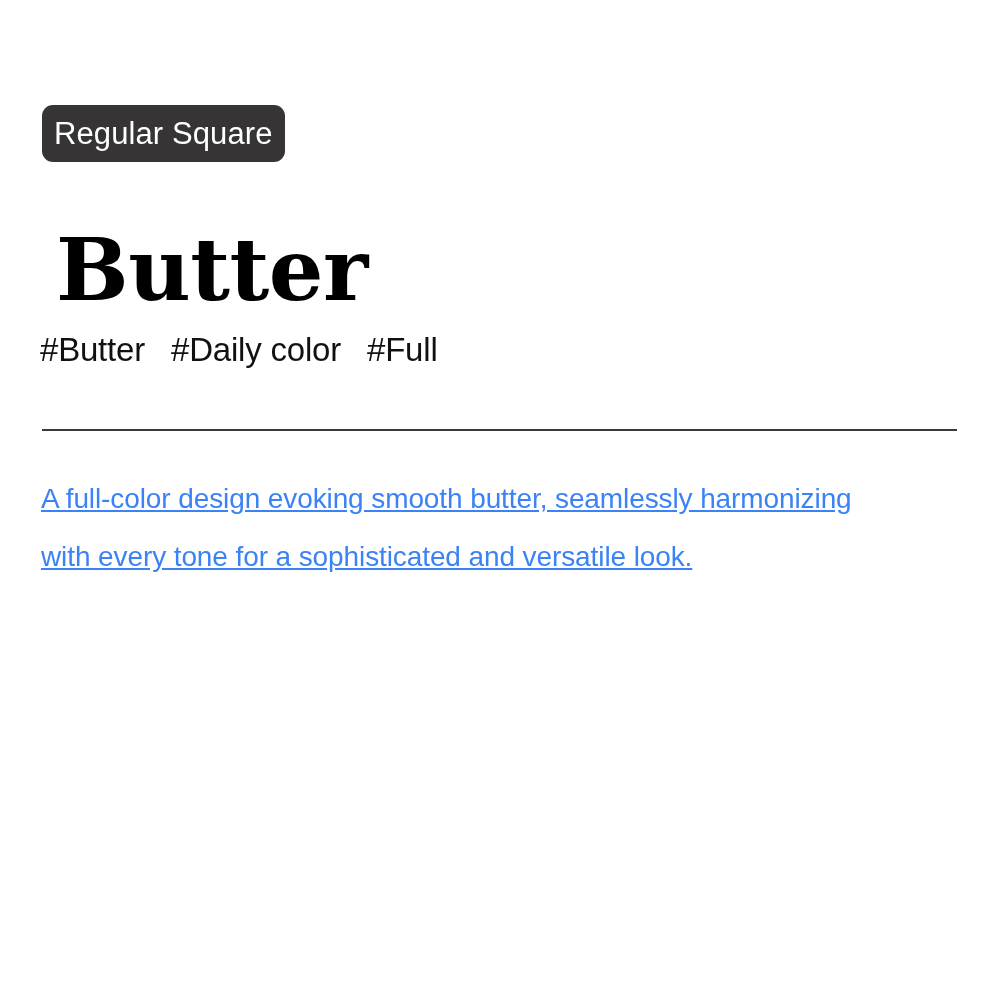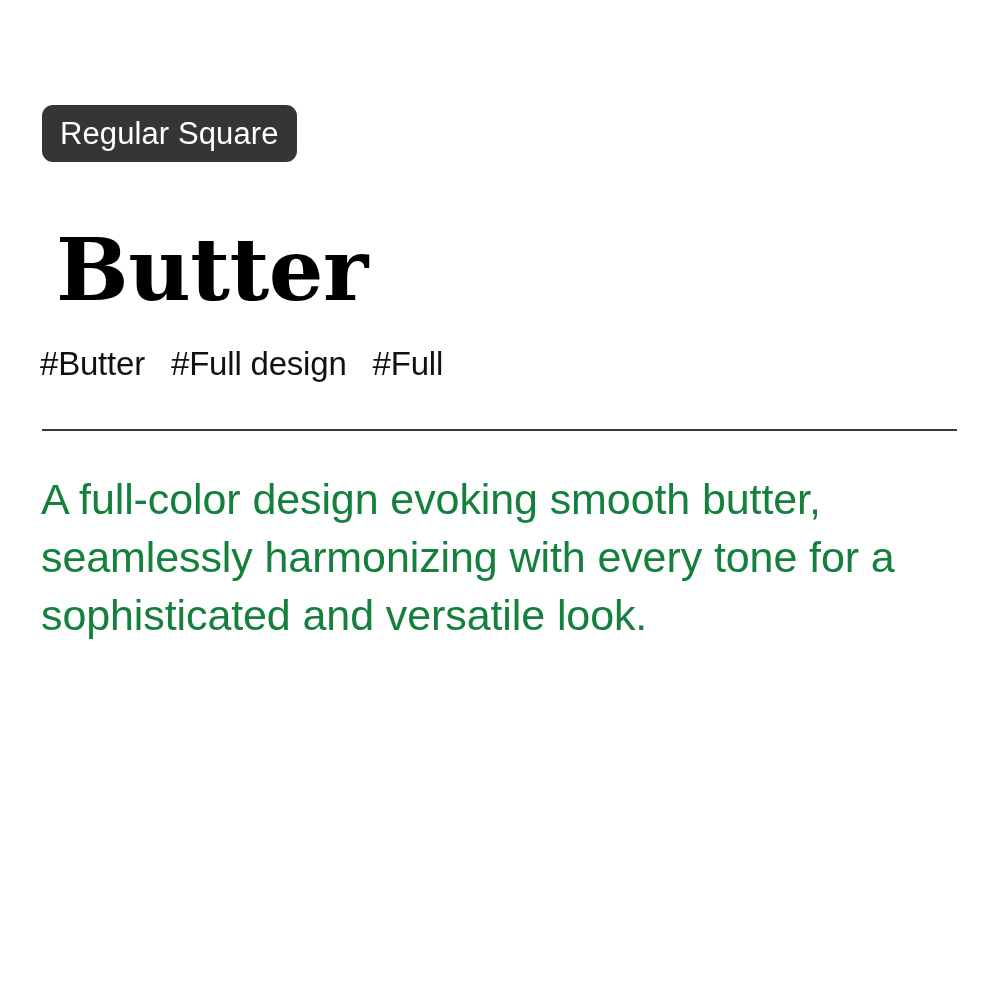--- a/index.html
+++ b/index.html
@@ -23,21 +23,21 @@
   }
 
   
   #category-badge {
     position: absolute;
     left: 42px;
     top: 105px;
     height: 57px;
     display: inline-flex;
     align-items: center;
-    padding: 0 18px;
+    padding: 0 12px;
     border-radius: 11px;
     background: #363434;
     box-sizing: border-box;
   }
   #category-badge .badge-label {
     color: #ffffff;
     font-family: "Liberation Sans", sans-serif;
     font-size: 31px;
     font-weight: 400;
     line-height: 1;
@@ -61,21 +61,20 @@
   }
 
   
   #tag-list {
     position: absolute;
     left: 40px;
     top: 329px;
     display: flex;
     align-items: baseline;
     gap: 26px;
-    margin-top: 14px;
   }
   #tag-list .tag {
     font-family: "Liberation Sans", sans-serif;
     font-size: 33px;
     font-weight: 400;
     line-height: 42px;
     color: #111111;
     letter-spacing: -0.2px;
     white-space: nowrap;
   }
@@ -91,41 +90,42 @@
   }
 
   
   #description {
     position: absolute;
     left: 41px;
     top: 470px;
     width: 860px;
     margin: 0;
     font-family: "Liberation Sans", sans-serif;
-    font-size: 43px;
+    font-size: 28px;
     font-weight: 400;
     line-height: 58px;
-    color: #15803d;
+    color: #3b82f6;
     letter-spacing: -0.1px;
+    text-decoration: underline;
   }
 </style>
 </head>
 <body>
 
 <div id="card">
 
   <div id="category-badge">
     <span class="badge-label">Regular Square</span>
   </div>
 
   <h1 id="title">Butter</h1>
 
   <div id="tag-list">
     <span class="tag">#Butter</span>
-    <span class="tag">#Full design</span>
+    <span class="tag">#Daily color</span>
     <span class="tag">#Full</span>
   </div>
 
   <div id="divider"></div>
 
   <p id="description">A full-color design evoking smooth butter, seamlessly harmonizing with every tone for a sophisticated and versatile look.</p>
 
 </div>
 
 </body></html>

